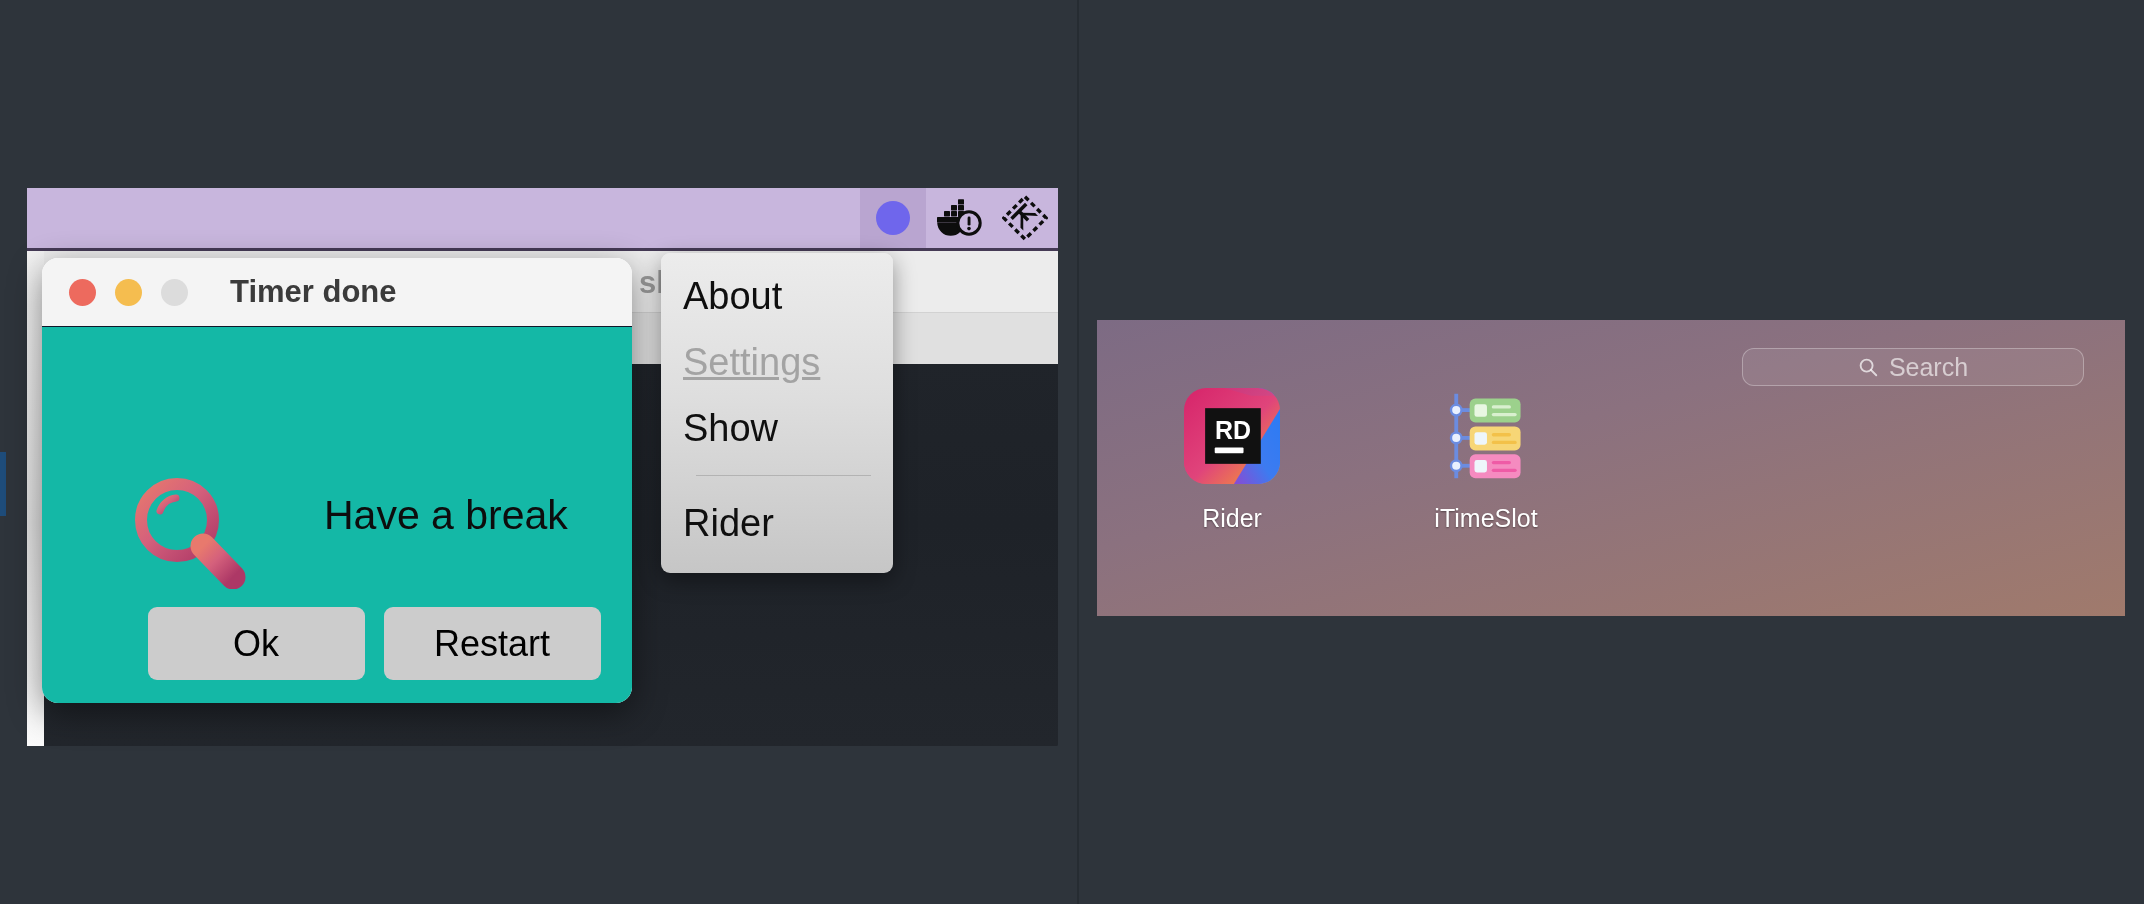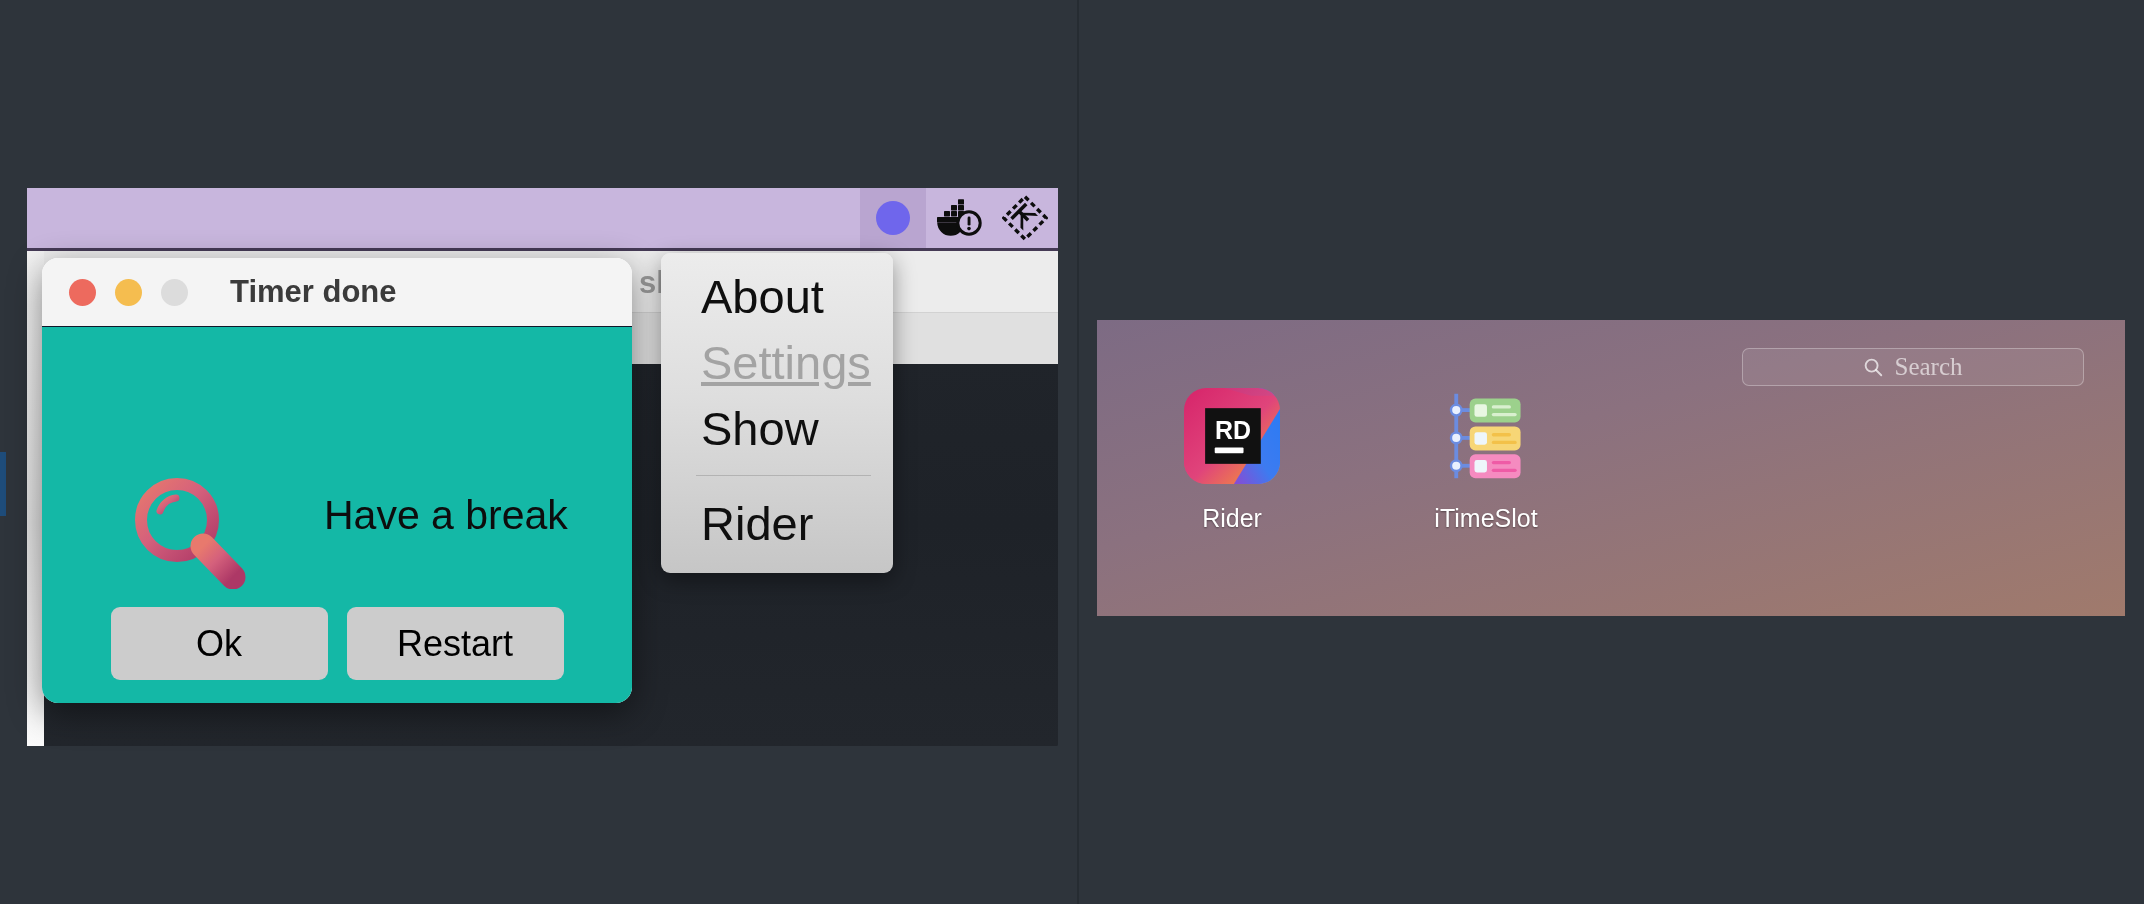--- a/index.html
+++ b/index.html
@@ -209,20 +209,21 @@
     white-space: nowrap;
   }
   .dialog-buttons {
     position: absolute;
     left: 0;
     top: 280px;
     width: 100%;
     display: flex;
     justify-content: center;
     gap: 19px;
+    padding-left: 37px;
   }
   .dlg-btn {
     min-width: 217px;
     height: 73px;
     background: #cccccc;
     border: none;
     border-radius: 9px;
     font-family: "Liberation Sans", sans-serif;
     font-size: 36px;
     color: #000000;
@@ -240,22 +241,22 @@
     border-radius: 9px;
     box-shadow: 0 7px 22px rgba(0,0,0,0.40);
     overflow: hidden;
     padding-top: 10px;
     box-sizing: border-box;
   }
   .dd-item {
     height: 66px;
     display: flex;
     align-items: center;
-    padding-left: 40px;
-    font-size: 47px;
+    padding-left: 22px;
+    font-size: 38px;
     color: #0f0f0f;
     white-space: nowrap;
     cursor: pointer;
   }
   .dd-item.disabled {
     color: #a3a3a3;
     cursor: default;
     text-decoration: underline;
   }
   .dd-sep {
@@ -282,27 +283,26 @@
     background: linear-gradient(165deg,#7d6b84 0%, #8b717f 40%, #a07a6c 100%);
     overflow: hidden;
   }
   .lp-search {
     position: absolute;
     left: 645px;
     top: 28px;
     width: 340px;
     height: 36px;
     border: 1px solid rgba(255,255,255,0.30);
-    border-radius: 7px;
+    border-radius: 12px;
     background: rgba(255,255,255,0.07);
     display: flex;
     align-items: center;
     justify-content: center;
     gap: 10px;
-    font-family: Liberation Serif, serif;
   }
   .lp-search-text {
     font-size: 25px;
     color: rgba(255,255,255,0.62);
   }
   .lp-icons {
     position: absolute;
     left: 30px;
     top: 68px;
     display: flex;

